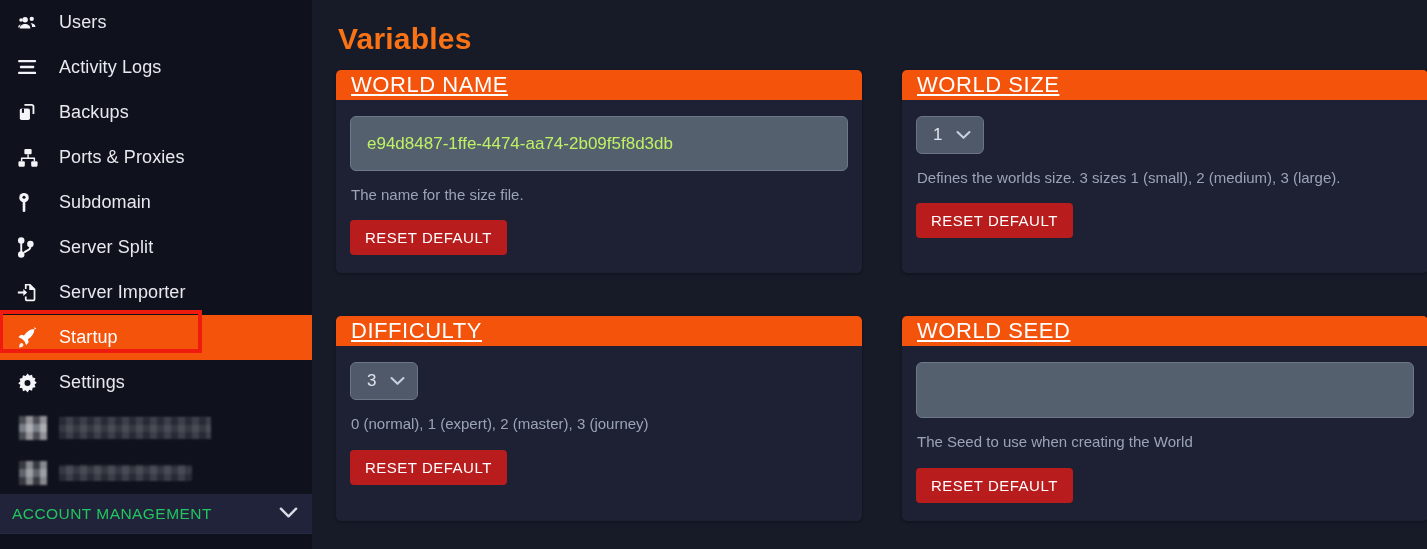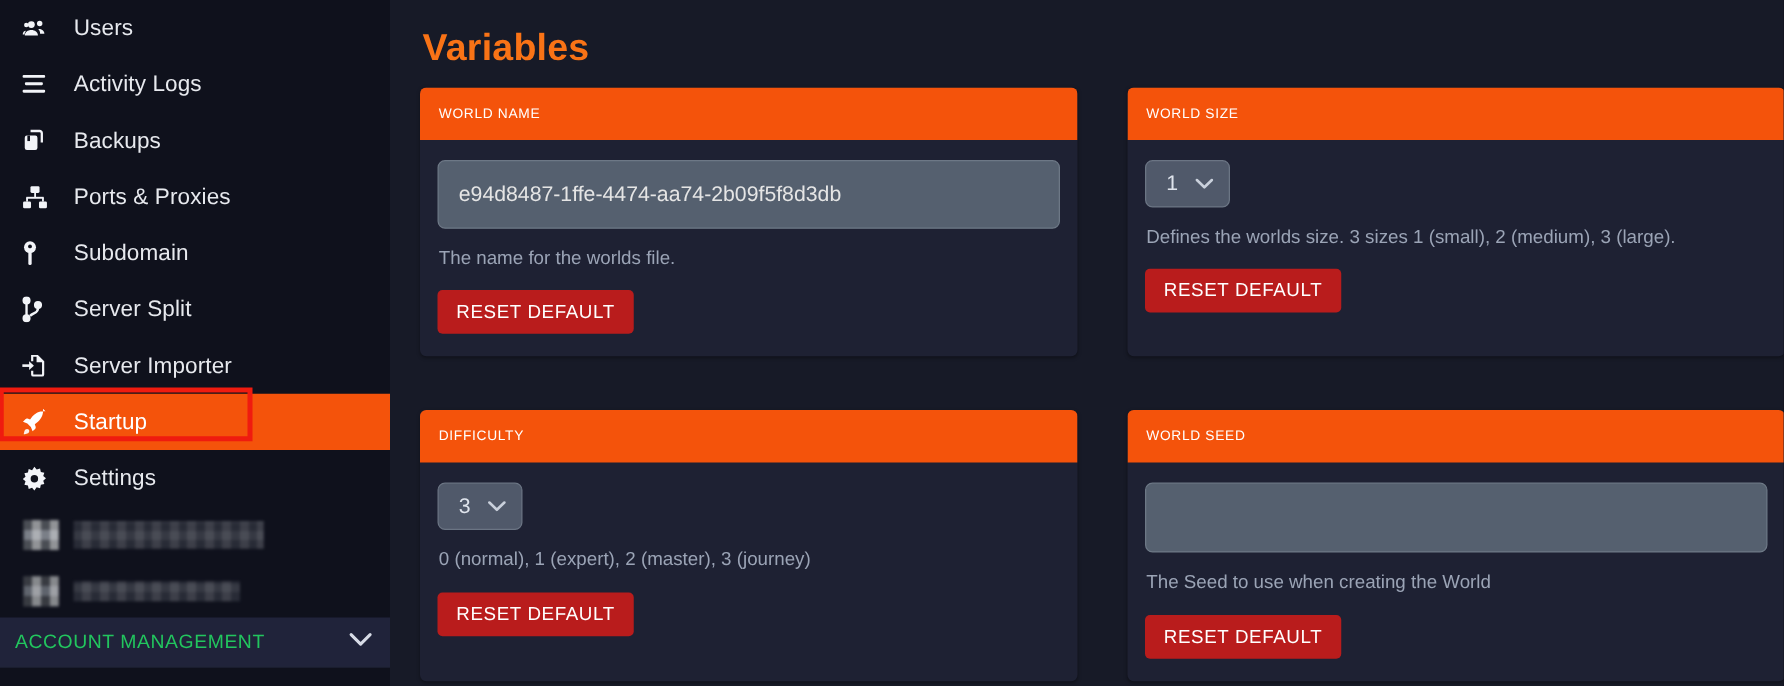--- a/index.html
+++ b/index.html
@@ -91,29 +91,29 @@
     column-gap: 40px; row-gap: 43px;
   }
   .card {
     background: #1e2133;
     border-radius: 5px;
     overflow: hidden;
     box-shadow: 0 1px 3px rgba(0,0,0,.35);
   }
   .card-head {
     background: #f4530b; color: #ffffff;
-    height: 42px; display: flex; align-items: center;
+    height: 30px; display: flex; align-items: center;
     padding: 0 0 0 15px;
-    font-size: 11px; letter-spacing: .55px;
+    font-size: 22px; letter-spacing: .55px; text-decoration: underline;
   }
   .card-body { padding: 16px 14px 18px 14px; }
   .txt-input {
     display: block; width: 100%; height: 55px;
     background: #55606f; border: 1px solid #6d7886;
-    border-radius: 6px; color: #e5e5e5;
+    border-radius: 6px; color: #bef264;
     font-family: "Liberation Sans", sans-serif;
     font-size: 17px; padding: 0 16px; outline: none;
   }
   .txt-input.empty { height: 56px; }
   .sel {
     display: inline-flex; align-items: center; gap: 14px;
     background: #50596a; border: 1px solid #6b7584;
     border-radius: 6px; height: 38px; padding: 0 12px 0 16px;
     color: #dfe4ec; font-size: 17px; cursor: pointer; user-select: none;
   }
@@ -276,21 +276,21 @@
 
   <main class="main">
     <h1 class="page-title">Variables</h1>
 
     <div class="grid">
 
       <section class="card">
         <div class="card-head">WORLD NAME</div>
         <div class="card-body">
           <input class="txt-input" type="text" value="e94d8487-1ffe-4474-aa74-2b09f5f8d3db" style="">
-          <p class="help">The name for the worlds file.</p>
+          <p class="help">The name for the size file.</p>
           <button class="reset-btn">RESET DEFAULT</button>
         </div>
       </section>
 
       <section class="card">
         <div class="card-head">WORLD SIZE</div>
         <div class="card-body">
           <div class="sel">
             <span>1</span>
             <span class="chev">

